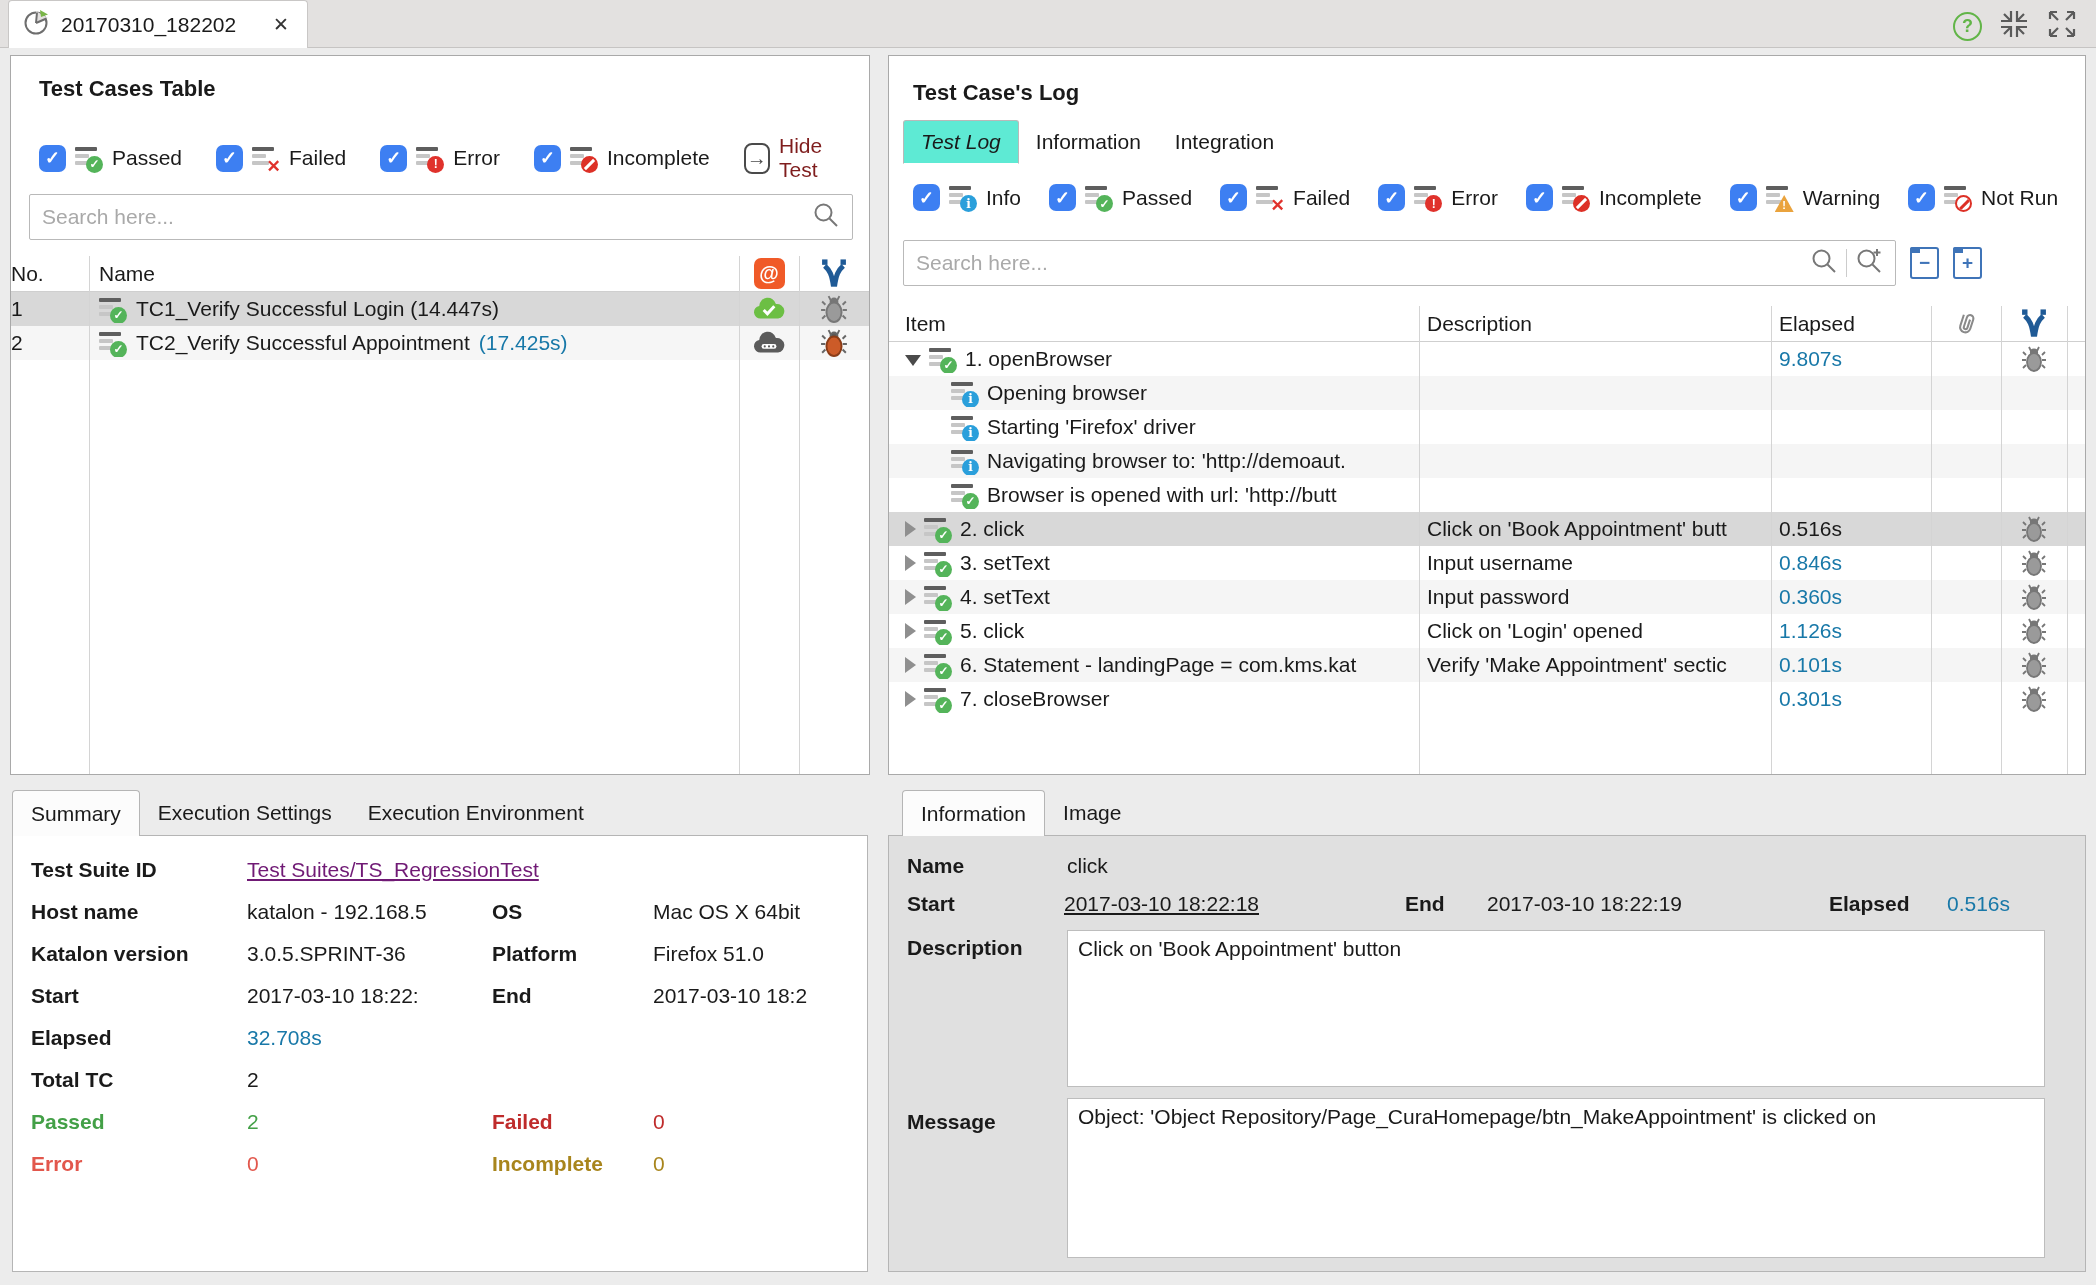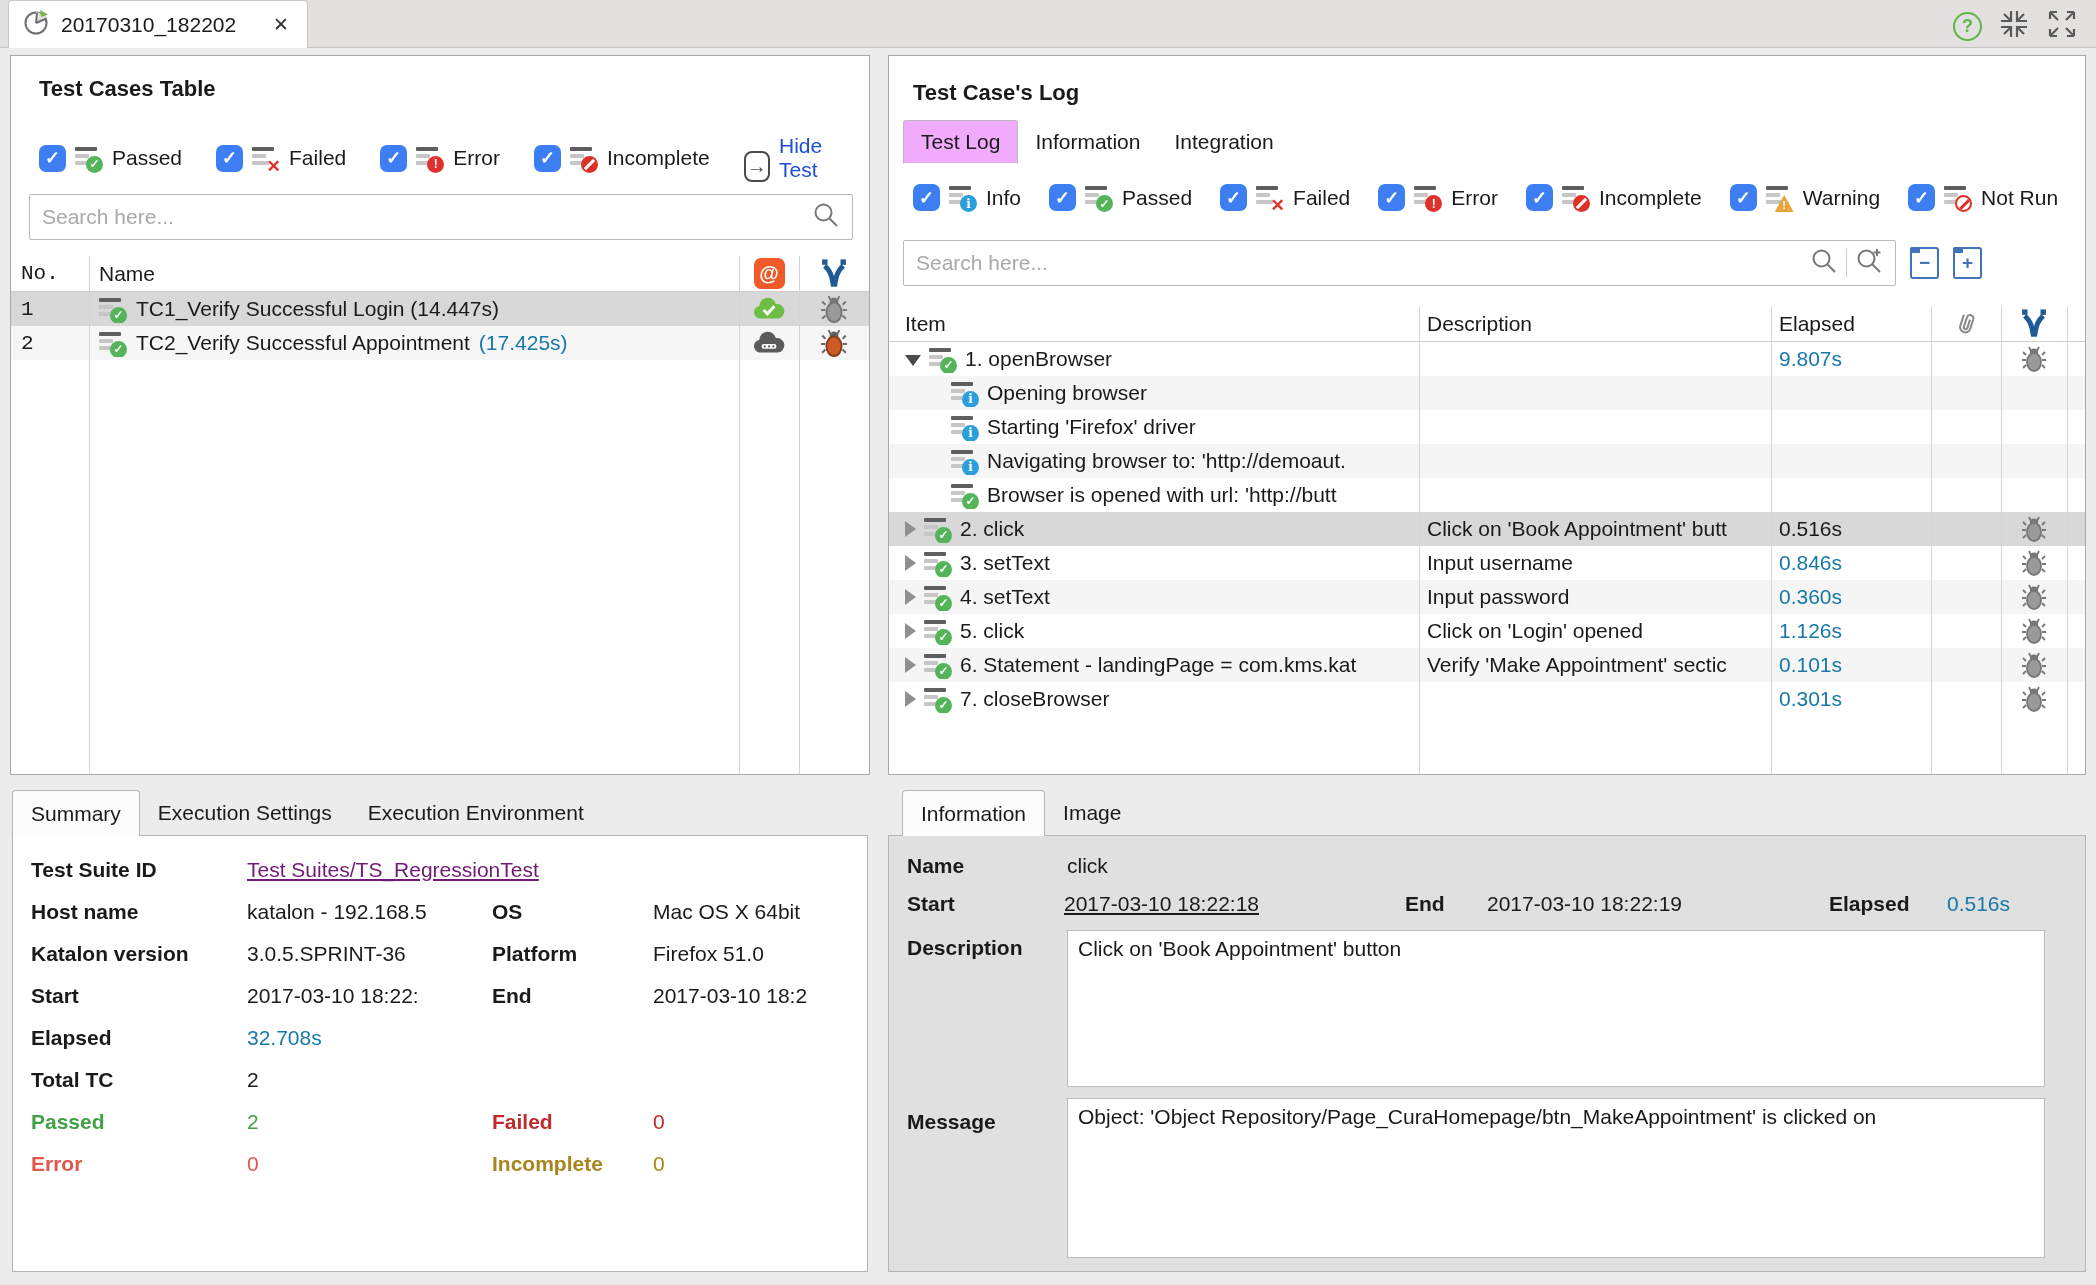--- a/index.html
+++ b/index.html
@@ -71,48 +71,48 @@
   .search-box { border:1px solid #b9b9b9; background:#fff; display:flex;
                 align-items:center; padding:0 12px; border-radius:2px; height:46px; }
   .search-box input { flex:1; border:none; outline:none; font-size:21px;
                       font-family:"Liberation Sans", sans-serif; color:#1a1a1a; min-width:0; }
   .search-box input::placeholder { color:#a9a9a9; }
   .vsep { width:1px; height:28px; background:#ccc; margin:0 8px; }
 
   
   #tc-filters { position:absolute; left:28px; right:18px; top:78px; display:flex;
                 align-items:center; gap:34px; }
-  .hide-test { display:flex; align-items:flex-end; gap:9px; margin-left:auto; cursor:pointer; color:#1d4ed8; }
+  .hide-test { display:flex; align-items:center; gap:9px; margin-left:auto; cursor:pointer; color:#7f1d1d; }
   .ht-icon { width:31px; height:31px; border:2px solid #4a4a4a; border-radius:8px;
              display:flex; align-items:center; justify-content:center; font-size:20px; color:#4a4a4a; }
   .ht-icon::after { content:"→"; }
   #tc-search { position:absolute; left:18px; top:138px; width:824px; }
   #tc-table { position:absolute; left:0; top:200px; right:0; bottom:0; overflow:hidden; }
   .vline { position:absolute; top:0; bottom:0; width:1px; background:#d4d4d4; pointer-events:none; z-index:5; }
   .thead { height:36px; display:flex; align-items:center; border-bottom:1px solid #cfcfcf;
            background:#fff; position:relative; z-index:2; }
   .tc-row { height:34px; display:flex; align-items:center; position:relative; }
   .tc-row.alt { background:#f6f6f6; }
   .tc-row.sel { background:#d8d8d8; }
-  .c-no { width:78px; padding-left:10px; flex:none;font-family:Liberation Mono, monospace; }
+  .c-no { width:78px; flex:none; }
   .c-name { width:650px; flex:none; display:flex; align-items:center; gap:9px;
             padding-left:10px; overflow:hidden; white-space:nowrap; }
   .c-q { width:60px; flex:none; display:flex; justify-content:center; }
   .c-j { width:70px; flex:none; display:flex; justify-content:center; }
   .dur-blue { color:#1878a8; }
 
   .qtest-ic { width:31px; height:31px; background:#f05a28; border-radius:7px; color:#fff;
               font-weight:bold; font-size:20px; display:flex; align-items:center; justify-content:center; }
   .qtest-ic::after { content:"@"; }
 
   
   #log-tabs { position:absolute; left:14px; top:64px; display:flex; height:44px; }
   .ltab { padding:0 17px; display:flex; align-items:center; font-size:21px; cursor:pointer; }
-  .ltab.active { background:#f0abfc; border:1px solid #b9b9b9; border-bottom:1px solid #fff;
-                 border-radius:3px 3px 0 0; }
+  .ltab.active { background:#5eead4; border:1px solid #b9b9b9; border-bottom:1px solid #fff;
+                 border-radius:3px 3px 0 0;font-style:italic; }
   #log-filters { position:absolute; left:24px; top:128px; display:flex; gap:28px; align-items:center; }
   #log-search-row { position:absolute; left:14px; top:184px; display:flex; align-items:center; gap:14px; }
   #log-search { width:993px; }
   .pagebtn { width:29px; height:32px; border:2px solid #3f74b8; border-radius:3px; background:#fff;
              color:#3f74b8; font-weight:bold; font-size:19px; display:flex; align-items:center;
              justify-content:center; position:relative; cursor:pointer; }
   .pagebtn::before { content:""; position:absolute; top:-2px; left:-2px; width:10px; height:6px;
                      background:#3f74b8; border-radius:2px 0 0 0; }
   #log-table { position:absolute; left:0; top:250px; right:0; bottom:0; overflow:hidden; }
   .lrow { height:34px; display:flex; align-items:center; position:relative; }

